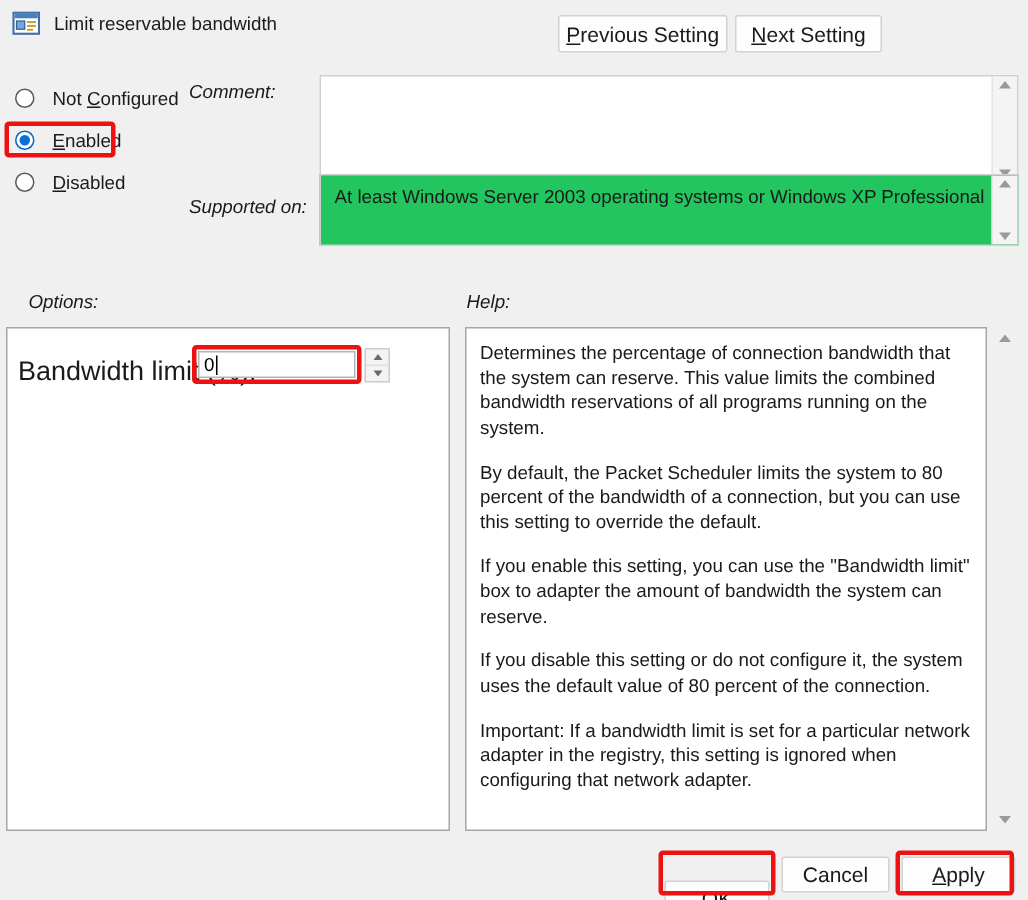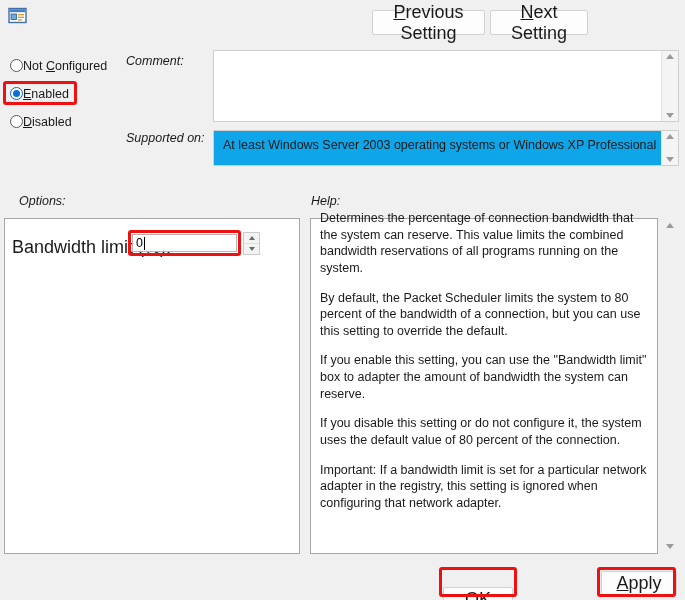--- a/index.html
+++ b/index.html
@@ -43,21 +43,21 @@
     color: #1a1a1a;
     white-space: nowrap;
   }
 
   
   .btn {
     background: #fdfdfd;
     border: 1px solid #d2d2d2;
     border-radius: 2px;
     font-family: "Liberation Sans", sans-serif;
-    font-size: 18px;
+    font-size: 14px;
     color: #1a1a1a;
     text-align: center;
     cursor: default;
     display: flex;
     align-items: center;
     justify-content: center;
     box-sizing: border-box;
     user-select: none;
   }
   .nav-btn {
@@ -71,21 +71,21 @@
   
   .radio-group {
     position: absolute;
     left: 8px;
     top: 55px;
     width: 110px;
   }
   .radio-row {
     display: flex;
     align-items: center;
-    gap: 0;
+    gap: 12px;
     height: 21px;
     margin-bottom: 7px;
     padding-left: 2px;
     position: relative;
   }
   .radio-mark {
     width: 13px;
     height: 13px;
     border-radius: 50%;
     border: 1px solid #5a5a5a;
@@ -127,22 +127,22 @@
     background: #ffffff;
     border: 1px solid #cfcfcf;
     box-sizing: border-box;
     overflow: hidden;
   }
   #comment-box {
     left: 213px; top: 50px; width: 466px; height: 72px;
     background: #ffffff;
   }
   #supported-box {
-    left: 213px; top: 130px; width: 466px; height: 36px;
-    background: #0ea5e9;
+    left: 213px; top: 116px; width: 466px; height: 48px;
+    background: #22c55e;
   }
   #supported-box .sv-text {
     padding: 7px 9px;
     font-size: 12.5px;
     color: #1a1a1a;
     line-height: 1.2;
   }
 
   .vscroll {
     position: absolute;
@@ -239,21 +239,21 @@
     align-items: center;
     justify-content: center;
   }
   #bandwidth-spinner .sp + .sp { border-top: 1px solid #e0e0e0; }
   .sp .arrow-up { border-bottom-color: #6a6a6a; border-left-width: 3px; border-right-width: 3px; border-bottom-width: 4px;}
   .sp .arrow-down { border-top-color: #6a6a6a; border-left-width: 3px; border-right-width: 3px; border-top-width: 4px;}
 
   
   #help-content {
     position: absolute;
-    left: 320px; top: 210px;
+    left: 320px; top: 227px;
     width: 330px;
     font-size: 12.5px;
     line-height: 1.33;
     color: #1a1a1a;
   }
   #help-content p { margin: 0 0 13px 0; }
 
   
   .bottom-btn {
     position: absolute;
@@ -286,20 +286,21 @@
     <span class="title-icon">
       <svg width="19" height="18" viewBox="0 0 19 18" xmlns="http://www.w3.org/2000/svg">
         <rect x="1" y="1.5" width="17" height="14" fill="#ffffff" stroke="#3f6fa8" stroke-width="1.4"></rect>
         <rect x="1.8" y="2.2" width="15.4" height="3" fill="#4a7fbe"></rect>
         <rect x="3" y="7" width="5.5" height="5.5" fill="#6fa8dc" stroke="#2f5b86" stroke-width="0.8"></rect>
         <rect x="10" y="7" width="6" height="1.4" fill="#c8a23c"></rect>
         <rect x="10" y="9.6" width="6" height="1.4" fill="#c8a23c"></rect>
         <rect x="10" y="12.2" width="4" height="1.4" fill="#c8a23c"></rect>
       </svg>
     </span>
+    <span class="title-text">Limit reservable bandwidth</span>
   </div>
 
   <div class="btn nav-btn" id="prev-setting-btn">
     <span><span class="u">P</span>revious Setting</span>
   </div>
   <div class="btn nav-btn" id="next-setting-btn">
     <span><span class="u">N</span>ext Setting</span>
   </div>
 
   <div class="radio-group">
@@ -361,20 +362,23 @@
     <p>Important: If a bandwidth limit is set for a particular network adapter in the registry, this setting is ignored when configuring that network adapter.</p>
   </div>
   <div id="help-scroll">
     <span class="arrow-up"></span>
     <span class="arrow-down"></span>
   </div>
 
   <div class="btn bottom-btn" id="ok-btn">
     <span>OK</span>
   </div>
+  <div class="btn bottom-btn" id="cancel-btn">
+    <span>Cancel</span>
+  </div>
   <div class="btn bottom-btn" id="apply-btn">
     <span><span class="u">A</span>pply</span>
   </div>
 
   <div class="hl" id="hl-enabled"></div>
   <div class="hl" id="hl-bandwidth"></div>
   <div class="hl" id="hl-ok"></div>
   <div class="hl" id="hl-apply"></div>
 
 </div>

